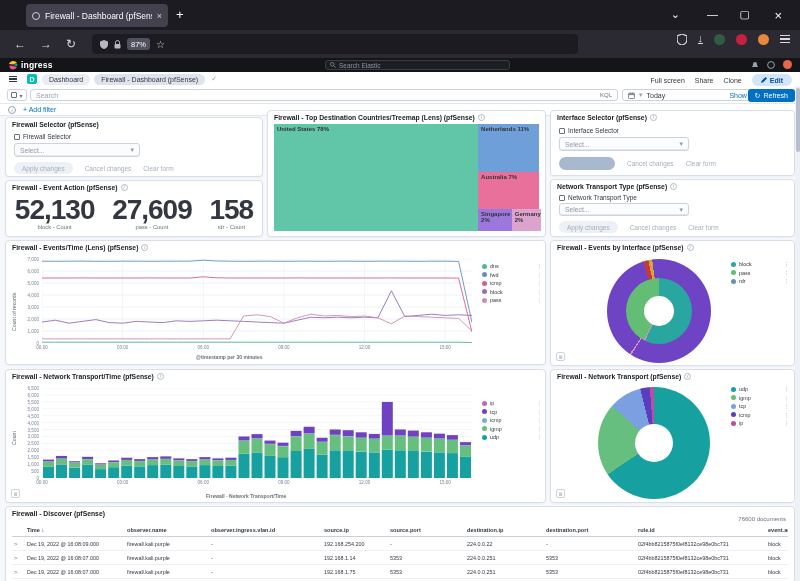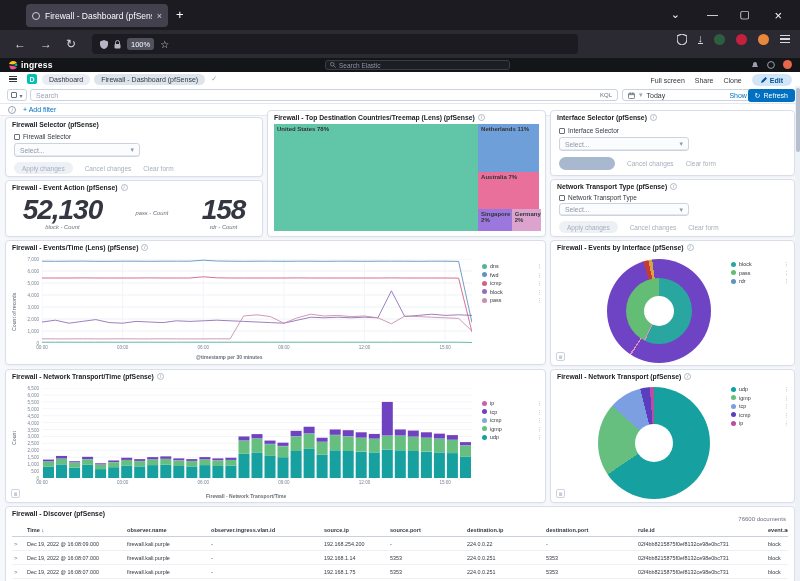--- a/index.html
+++ b/index.html
@@ -70,21 +70,21 @@
     align-items:center;justify-content:center;font-weight:400;font-style:italic;flex:0 0 auto;}
   .ctl-label{position:absolute;font-size:6.5px;color:#343741;display:flex;align-items:center;gap:3px;}
   .linkico{width:6px;height:6px;border:1px solid #69707D;border-radius:1px;display:inline-block;}
   .select{position:absolute;height:14px;background:#FBFCFD;border:1px solid #CCD3DE;border-radius:3px;
     font-size:6.8px;color:#8E98A6;display:flex;align-items:center;justify-content:space-between;padding:0 5px;box-shadow:inset 0 -1px 0 #E3E8F0;}
   .btnrow{position:absolute;display:flex;align-items:center;gap:12px;font-size:6.5px;}
   .pillbtn{background:#EDF0F5;color:#A6AFBD;border-radius:8px;padding:2.5px 8px;}
   .pillload{background:#A8B8CE;border-radius:8px;width:56px;height:13px;}
   .ghost{color:#A6AFBD;}
 
-  .metricrow{position:absolute;left:0;top:14px;width:100%;display:flex;justify-content:space-around;align-items:center;font-style:italic;}
+  .metricrow{position:absolute;left:0;top:14px;width:100%;display:flex;justify-content:space-around;align-items:flex-start;}
   .metric{text-align:center;}
   .mval{font-size:28px;font-weight:600;color:#343741;letter-spacing:-1px;line-height:1.05;}
   .mlab{font-size:5.8px;color:#69707D;margin-top:0px;}
 
   .treemap{position:absolute;left:6px;top:13px;right:6px;bottom:5px;display:flex;}
   .tm-label{font-size:6px;font-weight:600;color:#333;padding:2px 0 0 3px;line-height:1.15;}
   .tmcolR{display:flex;flex-direction:column;flex:0 0 23%;}
   .tmrowB{display:flex;flex:0 0 21%;}
 
   .axlabel{position:absolute;font-size:5px;color:#69707D;}
@@ -132,21 +132,21 @@
   <span class="navbtn">↻</span>
 </div>
 <div class="urlbar">
   <svg width="8" height="9" viewBox="0 0 8 9">
       <path d="M4 0L8 1.5V4.5C8 7 6 8.5 4 9 2 8.5 0 7 0 4.5V1.5Z" fill="#B6B6C2"></path>
     </svg>
   <svg width="7" height="9" viewBox="0 0 7 9">
       <rect x="0.5" y="4" width="6" height="4.5" rx="1" fill="#B6B6C2"></rect>
       <path d="M1.5 4V2.5a2 2 0 014 0V4" stroke="#B6B6C2" fill="none"></path>
     </svg>
-  <span class="zoombadge">100%</span>
+  <span class="zoombadge">87%</span>
   <span class="star">☆</span>
 </div>
 <div class="tbicons">
   <svg width="10" height="11" viewBox="0 0 8 9">
       <path d="M4 0L8 1.5V4.5C8 7 6 8.5 4 9 2 8.5 0 7 0 4.5V1.5Z" fill="none" stroke="#D8D8DF"></path>
     </svg>
   <span style="color:#D8D8DF;font-size:11px;border-bottom:1.3px solid #D8D8DF;line-height:9px">↓</span>
   <span class="circ" style="background:#2E5E3F"></span>
   <span class="circ" style="background:#C5203E"></span>
   <span class="circ" style="background:#E8883A"></span>
@@ -252,20 +252,21 @@
   <div class="ptitle">
       <span>Firewall - Event Action (pfSense)</span>
       <span class="iinfo">i</span>
     </div>
   <div class="metricrow">
     <div class="metric">
       <div class="mval">52,130</div>
       <div class="mlab">block - Count</div>
     </div>
     <div class="metric">
+      <div class="mval">27,609</div>
       <div class="mlab">pass - Count</div>
     </div>
     <div class="metric">
       <div class="mval">158</div>
       <div class="mlab">rdr - Count</div>
     </div>
   </div>
 </div>
 
 <div class="panel" style="left:267px;top:110px;width:279px;height:127px">

